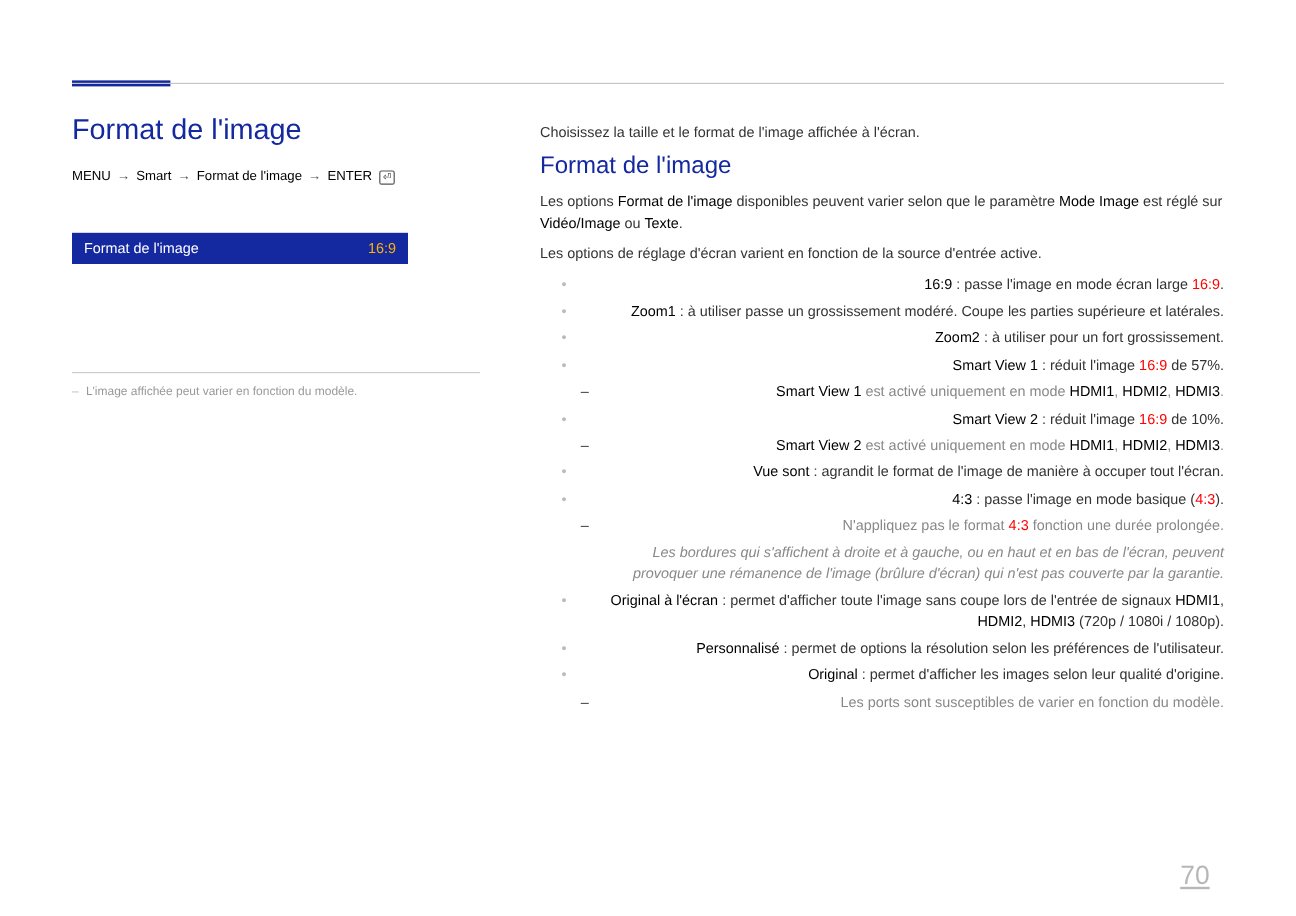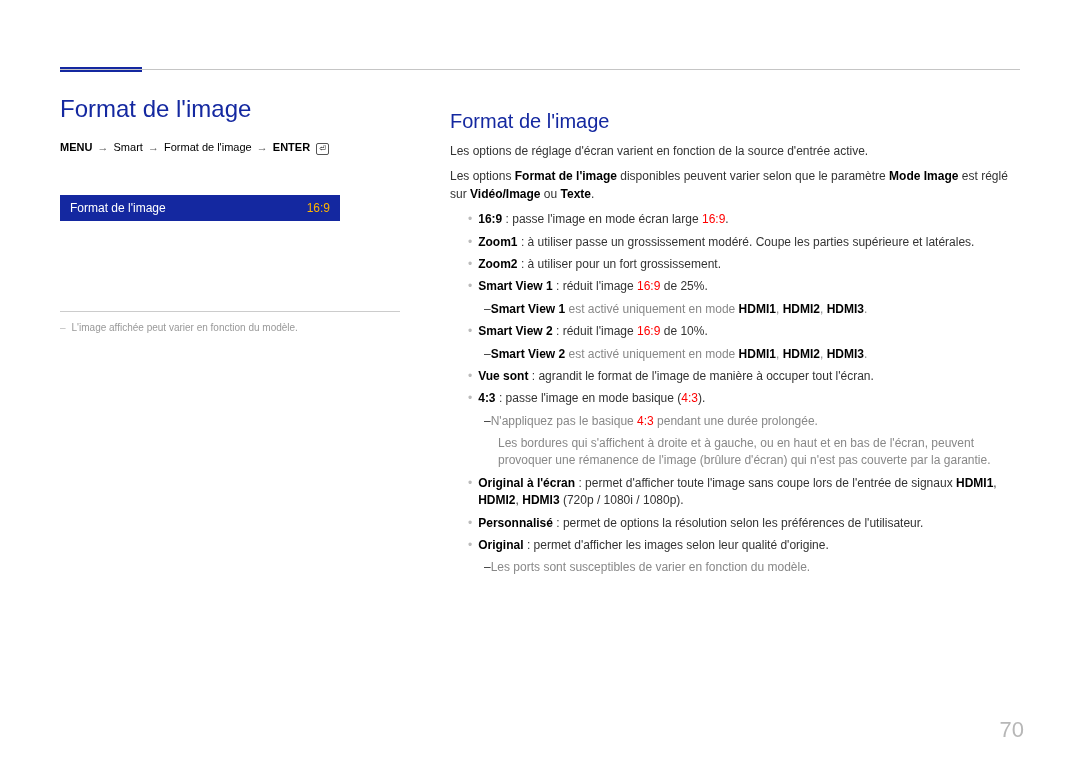--- a/index.html
+++ b/index.html
@@ -102,32 +102,33 @@
 }
 .list { margin-top: 6px; }
 .row {
   display: flex;
   align-items: flex-start;
   margin-bottom: 5px;
   font-size: 12px;
   line-height: 1.45;
 }
 .row .val { color: #f00; font-weight: 400; }
-.row .txt { color: #333; flex: 1 1 auto; }
+.row .txt { color: #333; flex: 1 1 auto; text-align: right; }
 .row.bul { padding-left: 18px; }
 .row.bul .dash { color: #bbb; padding-right: 6px; flex: 0 0 auto; }
 .row.indent { padding-left: 34px; }
 .row.indent .txt { color: #888; }
-.em { color: #000; font-weight: 700; }
+.em { color: #000; font-weight: 400; }
 .page-num {
   position: absolute;
   bottom: 20px;
-  right: 56px;
+  right: 72px;
   font-size: 22px;
   color: #b7b7b7;
+  text-decoration: underline;
 }
 </style>
 </head>
 <body>
 
 <div class="rule-accent"></div>
 <div class="rule-top"></div>
 
 <div class="left-col">
   <h1 class="section-title">Format de l'image</h1>
@@ -147,43 +148,44 @@
     <span class="value">16:9</span>
   </div>
 
   <div class="rule-mid"></div>
   <div class="left-note">
     <span>L'image affichée peut varier en fonction du modèle.</span>
   </div>
 </div>
 
 <div class="right-col">
+  <p class="p">Choisissez la taille et le format de l'image affichée à l'écran.</p>
   <h2 class="section-title-r">Format de l'image</h2>
-  <p class="p">Les options de réglage d'écran varient en fonction de la source d'entrée active.</p>
-
   <p class="p">
     <span>Les options </span><span class="em">Format de l'image</span><span> disponibles peuvent varier selon que le paramètre </span><span class="em">Mode Image</span><span> est réglé sur </span><span class="em">Vidéo/Image</span><span> ou </span><span class="em">Texte</span><span>.</span>
   </p>
 
+  <p class="p">Les options de réglage d'écran varient en fonction de la source d'entrée active.</p>
+
   <div class="list">
     <div class="row bul">
         <span class="dash">•</span>
         <span class="txt"><span class="em">16:9</span><span> : passe l'image en mode écran large </span><span class="val">16:9</span><span>.</span></span>
       </div>
     <div class="row bul">
         <span class="dash">•</span>
         <span class="txt"><span class="em">Zoom1</span><span> : à utiliser passe un grossissement modéré. Coupe les parties supérieure et latérales.</span></span>
       </div>
     <div class="row bul">
         <span class="dash">•</span>
         <span class="txt"><span class="em">Zoom2</span><span> : à utiliser pour un fort grossissement.</span></span>
       </div>
     <div class="row bul">
         <span class="dash">•</span>
-        <span class="txt"><span class="em">Smart View 1</span><span> : réduit l'image </span><span class="val">16:9</span><span> de 25%.</span></span>
+        <span class="txt"><span class="em">Smart View 1</span><span> : réduit l'image </span><span class="val">16:9</span><span> de 57%.</span></span>
       </div>
 
     <div class="row indent">
         <span class="dash">–</span>
         <span class="txt"><span class="em">Smart View 1</span><span> est activé uniquement en mode </span><span class="em">HDMI1</span><span>, </span><span class="em">HDMI2</span><span>, </span><span class="em">HDMI3</span><span>.</span></span>
       </div>
 
     <div class="row bul">
         <span class="dash">•</span>
         <span class="txt"><span class="em">Smart View 2</span><span> : réduit l'image </span><span class="val">16:9</span><span> de 10%.</span></span>
@@ -199,23 +201,23 @@
         <span class="txt"><span class="em">Vue sont</span><span> : agrandit le format de l'image de manière à occuper tout l'écran.</span></span>
       </div>
 
     <div class="row bul">
         <span class="dash">•</span>
         <span class="txt"><span class="em">4:3</span><span> : passe l'image en mode basique (</span><span class="val">4:3</span><span>).</span></span>
       </div>
 
     <div class="row indent">
         <span class="dash">–</span>
-        <span class="txt"><span>N'appliquez pas le basique </span><span class="val">4:3</span><span> pendant une durée prolongée.</span></span>
-      </div>
-    <div class="row indent" style="padding-left:48px;">
+        <span class="txt"><span>N'appliquez pas le format </span><span class="val">4:3</span><span> fonction une durée prolongée.</span></span>
+      </div>
+    <div class="row indent" style="padding-left:48px;font-style:italic;">
         <span class="txt">Les bordures qui s'affichent à droite et à gauche, ou en haut et en bas de l'écran, peuvent provoquer une rémanence de l'image (brûlure d'écran) qui n'est pas couverte par la garantie.</span>
       </div>
 
     <div class="row bul">
         <span class="dash">•</span>
         <span class="txt"><span class="em">Original à l'écran</span><span> : permet d'afficher toute l'image sans coupe lors de l'entrée de signaux </span><span class="em">HDMI1</span>, <span class="em">HDMI2</span>, <span class="em">HDMI3</span> <span>(720p / 1080i / 1080p).</span></span>
       </div>
 
     <div class="row bul">
         <span class="dash">•</span>

